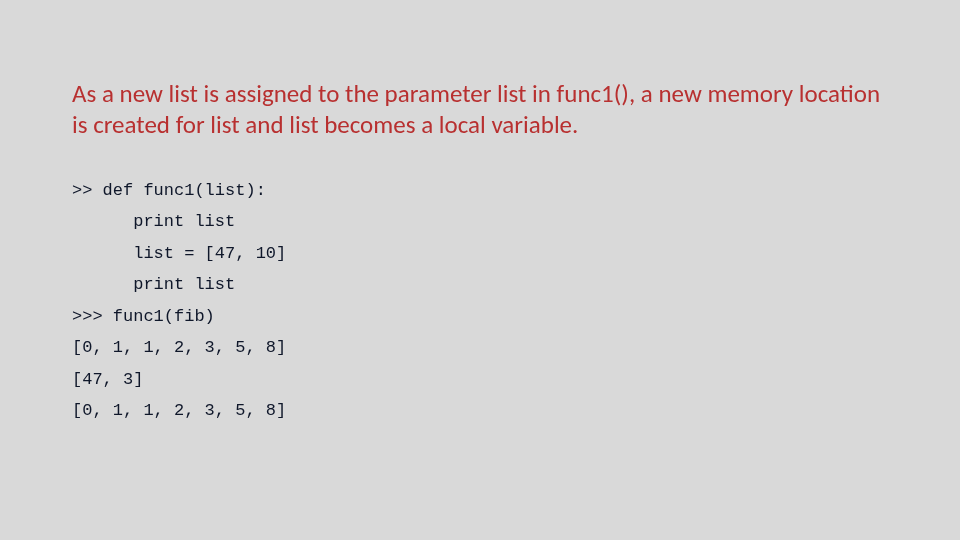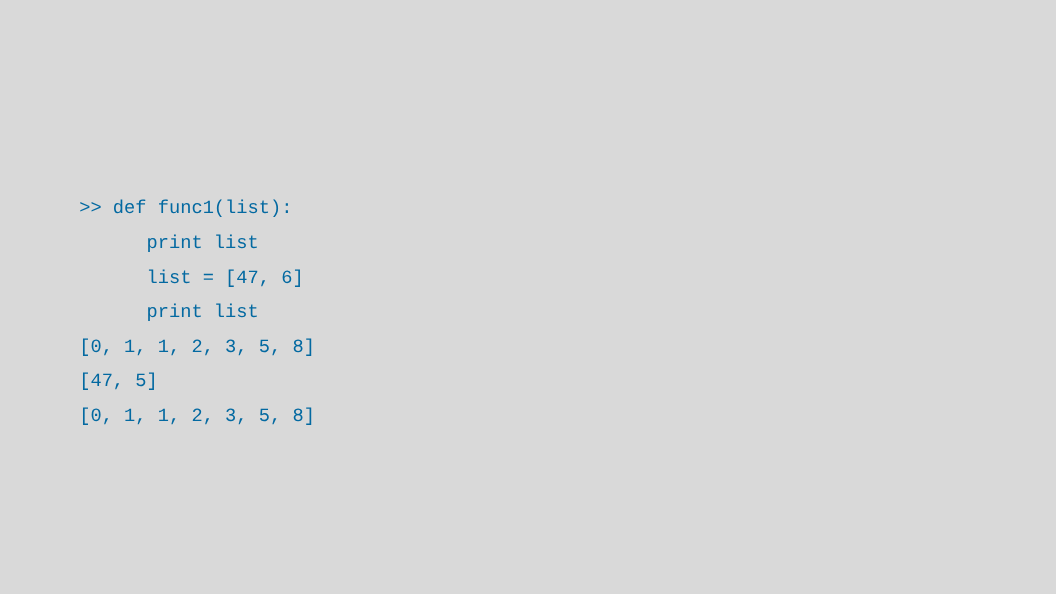--- a/index.html
+++ b/index.html
@@ -25,37 +25,39 @@
     font-size: 25px;
     line-height: 1.25;
     font-weight: 400;
   }
   .code-block {
     position: absolute;
     left: 72px;
     top: 175px;
     font-family: "Courier New", Courier, monospace;
     font-size: 17px;
-    color: #0369a1;
+    color: #0f172a;
     line-height: 1.85;
   }
   .code-line {
     white-space: pre;
   }
 </style>
 </head>
 <body>
 
 <div class="slide">
 
+  <div class="heading">As a new list is assigned to the parameter list in func1(), a new memory location is created for list and list becomes a local variable.</div>
 
   <div class="code-block">
     <div class="code-line">&gt;&gt; def func1(list):</div>
     <div class="code-line">      print list</div>
-    <div class="code-line">      list = [47, 6]</div>
+    <div class="code-line">      list = [47, 10]</div>
     <div class="code-line">      print list</div>
     <div class="code-line"></div>
+    <div class="code-line">&gt;&gt;&gt; func1(fib)</div>
     <div class="code-line">[0, 1, 1, 2, 3, 5, 8]</div>
-    <div class="code-line">[47, 5]</div>
+    <div class="code-line">[47, 3]</div>
     <div class="code-line">[0, 1, 1, 2, 3, 5, 8]</div>
   </div>
 
 </div>
 
 </body></html>

